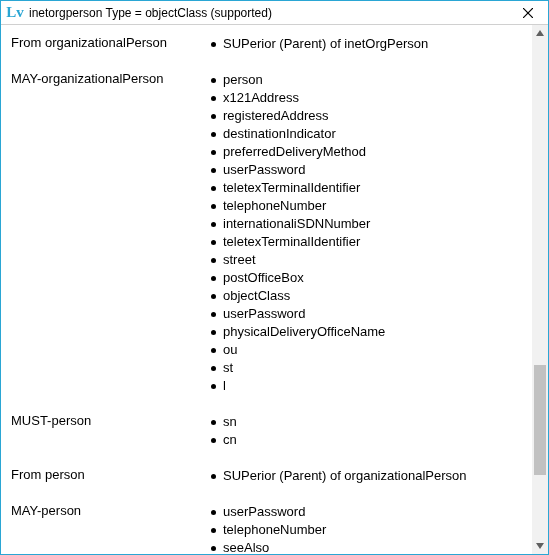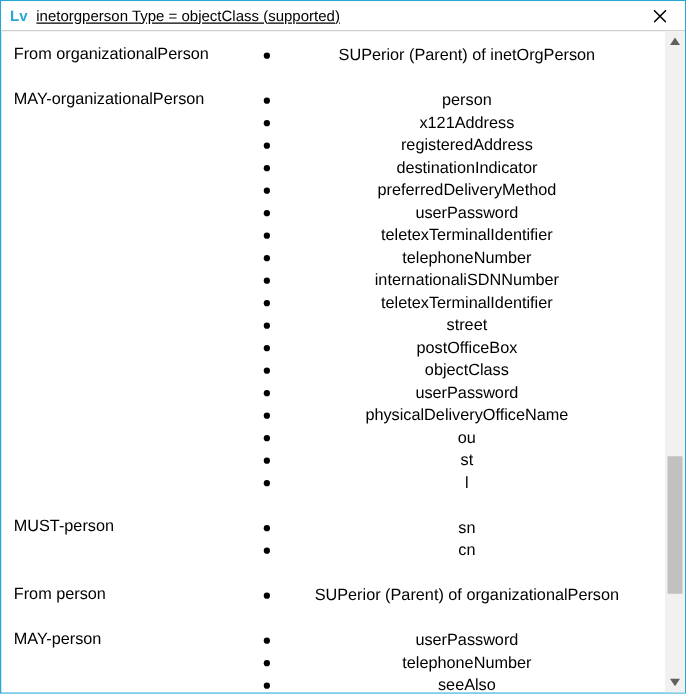--- a/index.html
+++ b/index.html
@@ -25,26 +25,26 @@
     padding: 0 6px 0 6px;
     border-bottom: 1px solid #d0d0d0;
     font-size: 12px;
     color: #000;
     background: #fff;
   }
   .titlebar .app-icon {
     width: 16px; height: 16px;
     display: flex; align-items: center; justify-content: center;
     margin-right: 6px;
-    font-size: 12px;
+    font-size: 15px;
     font-weight: bold;
     color: #2aa6d4;
-    font-family: Liberation Sans, sans-serif;
-  }
-  .titlebar .title { flex: 1; white-space: nowrap; overflow: hidden; text-decoration: underline; }
+    font-family: Liberation Serif, serif;
+  }
+  .titlebar .title { flex: 1; white-space: nowrap; overflow: hidden; }
   .titlebar .close {
     width: 28px; height: 20px;
     display: flex; align-items: center; justify-content: center;
     cursor: pointer;
   }
   .titlebar .close svg { width: 10px; height: 10px; }
   .content-wrap {
     flex: 1;
     position: relative;
     overflow: hidden;
@@ -97,21 +97,20 @@
   ul.bullets {
     list-style: none;
     margin: 0;
     padding: 0;
   }
   ul.bullets li {
     position: relative;
     padding-left: 12px;
     line-height: 18px;
     white-space: nowrap;
-    text-align: center;
   }
   ul.bullets li::before {
     content: "";
     position: absolute;
     left: 0;
     top: 7px;
     width: 5px; height: 5px;
     background: #000;
     border-radius: 50%;
   }

